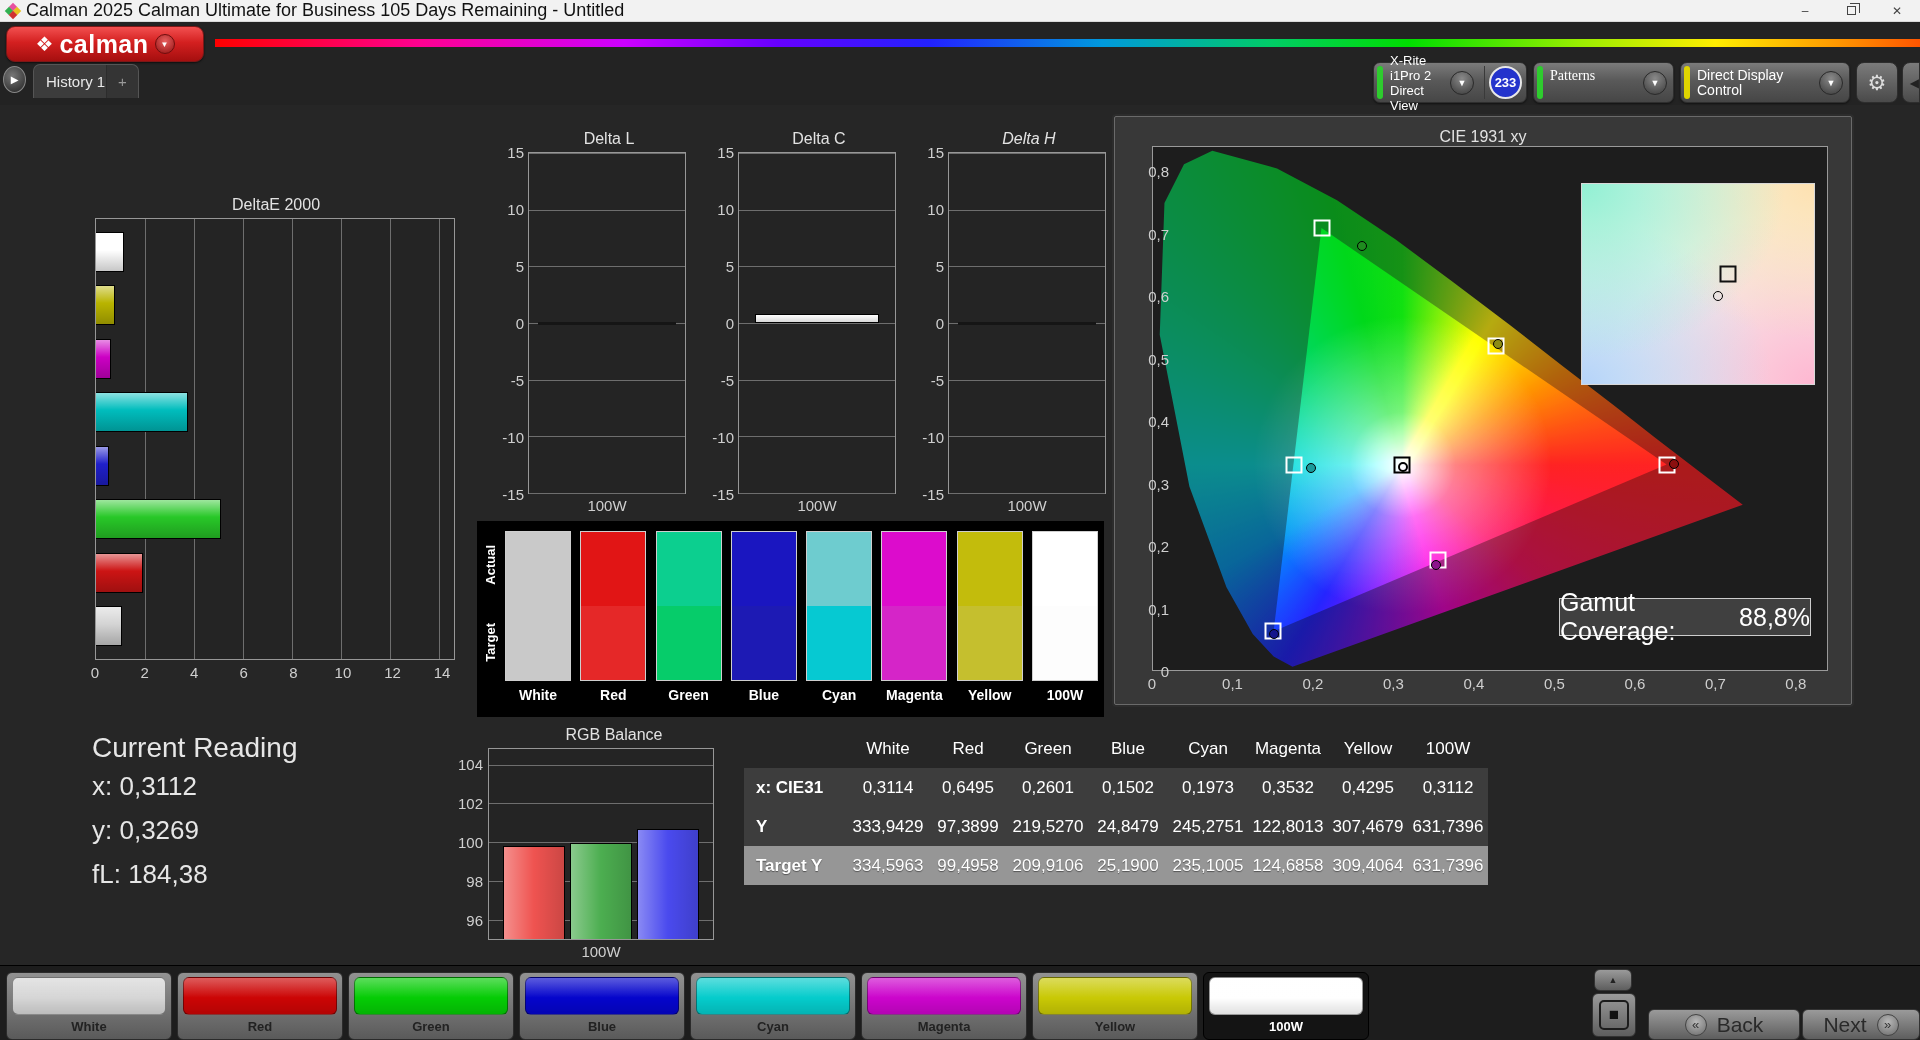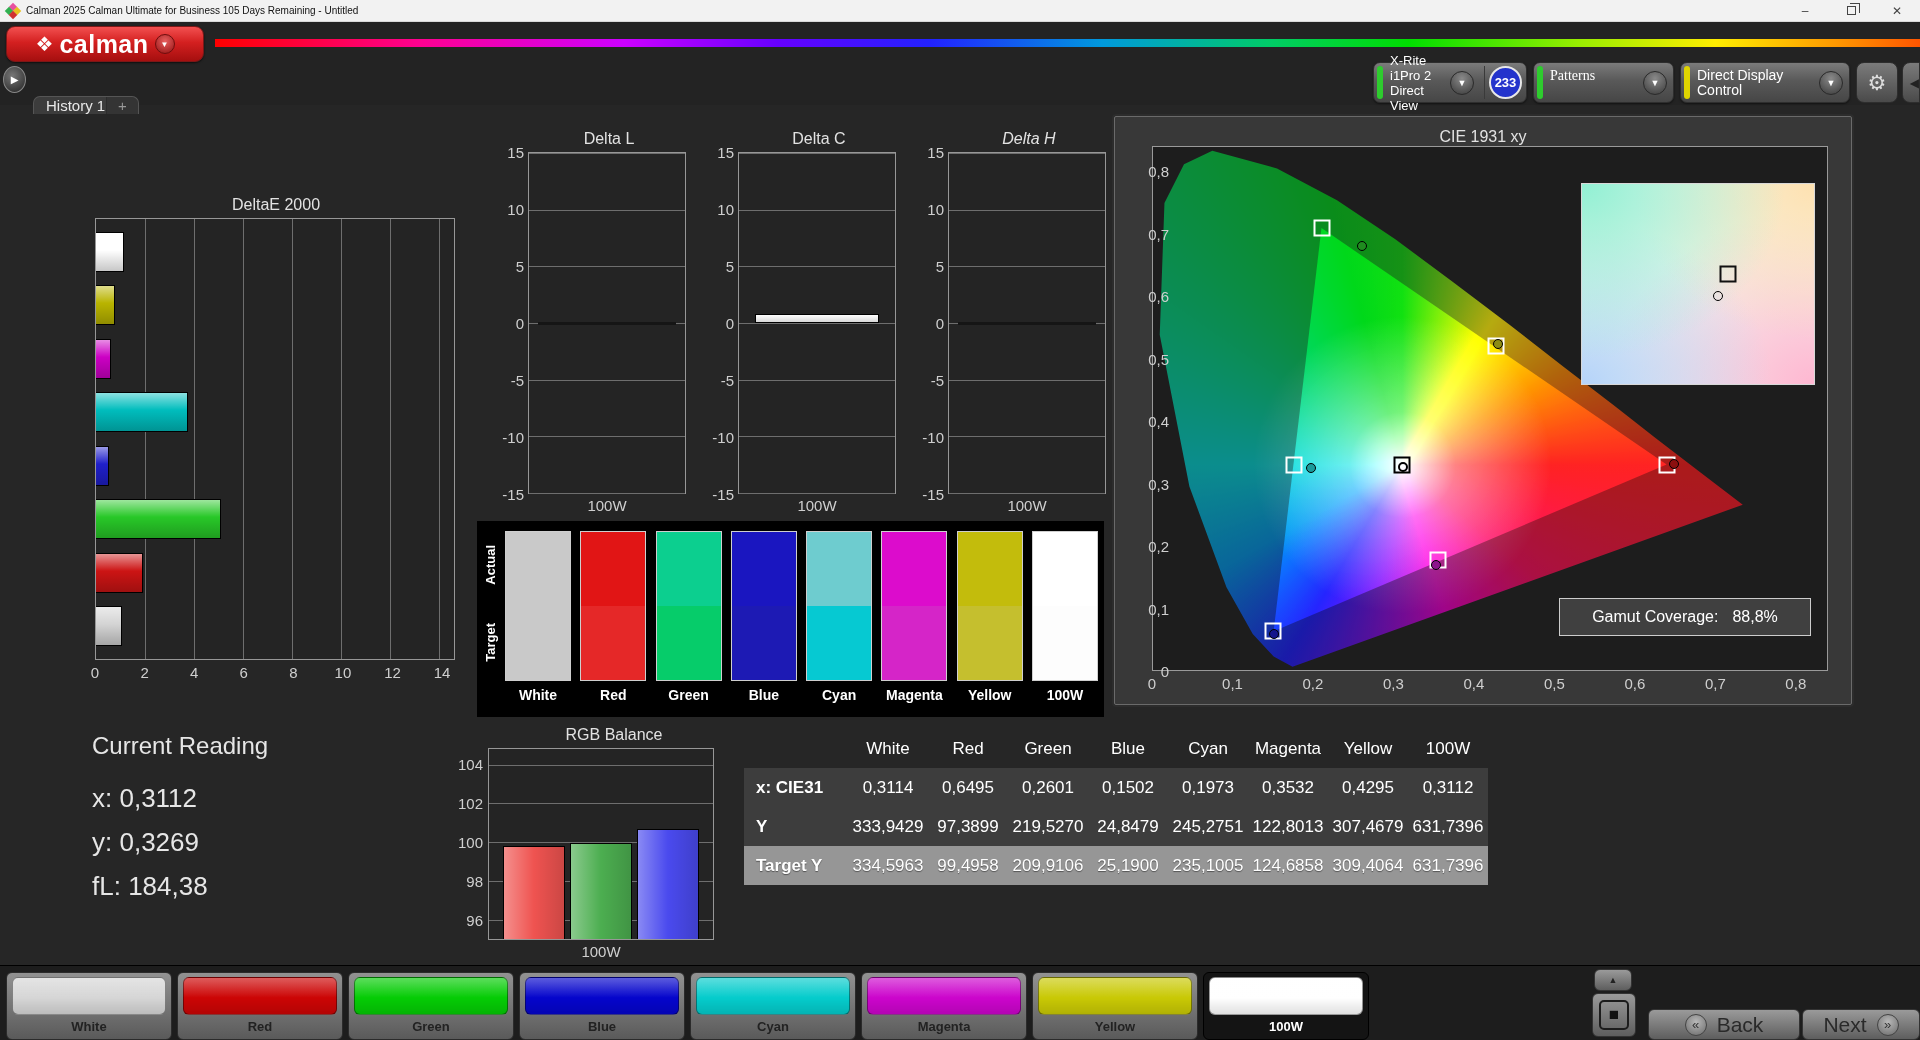--- a/index.html
+++ b/index.html
@@ -5,21 +5,21 @@
   * { margin:0; padding:0; box-sizing:border-box; }
   html,body { width:1920px; height:1040px; overflow:hidden; background:#262626;
     font-family:"Liberation Sans", sans-serif; }
   #stage { position:relative; width:1920px; height:1040px; background:#262626; }
 
   
   .titlebar { position:absolute; left:0; top:0; width:1920px; height:22px; background:#f2f2f2;
     display:flex; align-items:center; border-bottom:1px solid #d9d9d9;}
   .appicon { position:relative; width:14px; height:14px; margin:0 6px 0 6px; }
   .appicon i { position:absolute; width:6px; height:6px; transform:rotate(45deg); }
-  .titlebar-text { font-size:10px; color:#111; }
+  .titlebar-text { font-size:18px; color:#111; }
   .win-controls { margin-left:auto; display:flex; height:100%; }
   .win-btn { width:46px; height:100%; display:flex; align-items:center; justify-content:center;
     color:#444; font-size:12px; }
   .restore-glyph { width:9px; height:9px; border:1px solid #444; position:relative; background:#f2f2f2;}
   .restore-glyph:before { content:""; position:absolute; left:2px; top:-4px; width:9px; height:9px;
     border:1px solid #444; border-bottom:none; border-left:none; }
 
   
   .toolbar { position:absolute; left:0; top:22px; width:1920px; height:83px; background:#232323; }
   .calman-logo { position:absolute; left:6px; top:4px; width:198px; height:36px; border-radius:9px;
@@ -29,22 +29,22 @@
   .calman-logo .word { color:#fff; font-size:25px; font-weight:bold; letter-spacing:.5px; }
   .logo-dd { width:20px; height:20px; border-radius:50%;
     background:radial-gradient(circle at 50% 35%, #e86060, #941111); border:1px solid #6e0e0e;
     display:flex; align-items:center; justify-content:center; color:#fff; font-size:8px; }
   .rainbow { position:absolute; left:215px; top:17px; width:1705px; height:8px;
     background:linear-gradient(90deg,#ff0000 0%,#ff0090 12%,#cc00ff 24%,#6600ff 33%,#2222ff 42%,
       #0099dd 52%,#00cc66 62%,#00dd00 70%,#99ee00 80%,#ffee00 88%,#ff9900 95%,#ff5500 100%); }
   .hist-expander { position:absolute; left:3px; top:44px; width:23px; height:27px; border-radius:50% ;
     background:radial-gradient(circle at 40% 35%, #777, #222); border:1px solid #888; color:#fff;
     font-size:10px; display:flex; align-items:center; justify-content:center; }
-  .hist-tab { position:absolute; left:33px; top:42px; width:106px; height:18px; background:#3c3c3c;
-    border:1px solid #555; border-bottom:none; border-radius:7px 7px 0 0; display:flex;margin-top:32px; }
+  .hist-tab { position:absolute; left:33px; top:42px; width:106px; height:34px; background:#3c3c3c;
+    border:1px solid #555; border-bottom:none; border-radius:7px 7px 0 0; display:flex; }
   .hist-tab .lbl { flex:1; display:flex; align-items:center; padding-left:12px; color:#e8e8e8; font-size:15px; }
   .hist-tab .plus { width:32px; border-left:1px solid #2c2c2c; border-radius:0 7px 0 0; background:#343434;
     color:#999; font-size:15px; display:flex; align-items:center; justify-content:center; }
 
   .dd-btn { position:absolute; top:40px; height:41px; border-radius:7px; border:1px solid #2e2e2e;
     background:linear-gradient(#7b7b7b, #595959 45%, #464646); display:flex; align-items:center;
     box-shadow:0 1px 2px rgba(0,0,0,.5); }
   .accent { width:6px; height:33px; margin-left:3px; border-radius:3px; }
   .dd-text { color:#fff; font-size:13px; line-height:15px; padding-left:7px; flex:1; }
   .dd-text.single { font-size:14px; align-self:flex-start; padding-top:5px; }
@@ -133,25 +133,25 @@
   #cie-inset { position:absolute; right:12px; top:36px; width:234px; height:202px; border:1px solid #d8d8d8;
     background:
       radial-gradient(at 0% 0%, rgba(140,240,210,.95), rgba(140,240,210,0) 62%),
       radial-gradient(at 100% 0%, rgba(255,223,170,.9), rgba(255,223,170,0) 55%),
       radial-gradient(at 0% 100%, rgba(178,210,250,.95), rgba(178,210,250,0) 58%),
       radial-gradient(at 100% 100%, rgba(255,180,208,.95), rgba(255,180,208,0) 62%),
       #f4f6ee; }
   #cie-inset .marker-sq { border-color:#111; }
   #gamut-box { position:absolute; right:16px; bottom:34px; width:252px; height:38px; background:#404040;
     border:1px solid #cdcdcd; display:flex; align-items:center; justify-content:center; gap:14px;
-    color:#fff; font-size:16px; }
+    color:#fff; font-size:25px; }
 
   
   #current-reading { position:absolute; left:92px; top:732px; color:#e6e6e6; }
-  #current-reading .cr-title { font-size:24px; margin-bottom:16px; }
+  #current-reading .cr-title { font-size:28px; margin-bottom:0; }
   #current-reading .cr-line { font-size:26px; line-height:44px; }
 
   
   #rgb { position:absolute; left:440px; top:726px; width:300px; }
   #rgb .inner { display:flex; margin-top:4px; }
   #rgb .ycol { position:relative; width:48px; height:192px; }
   #rgb .ycol .tick-label { right:5px; transform:translateY(-50%); }
   #rgb .plot { width:226px; height:192px; }
   #rgb .bars { position:absolute; inset:0; display:flex; align-items:flex-end;
     justify-content:center; gap:5px; }

